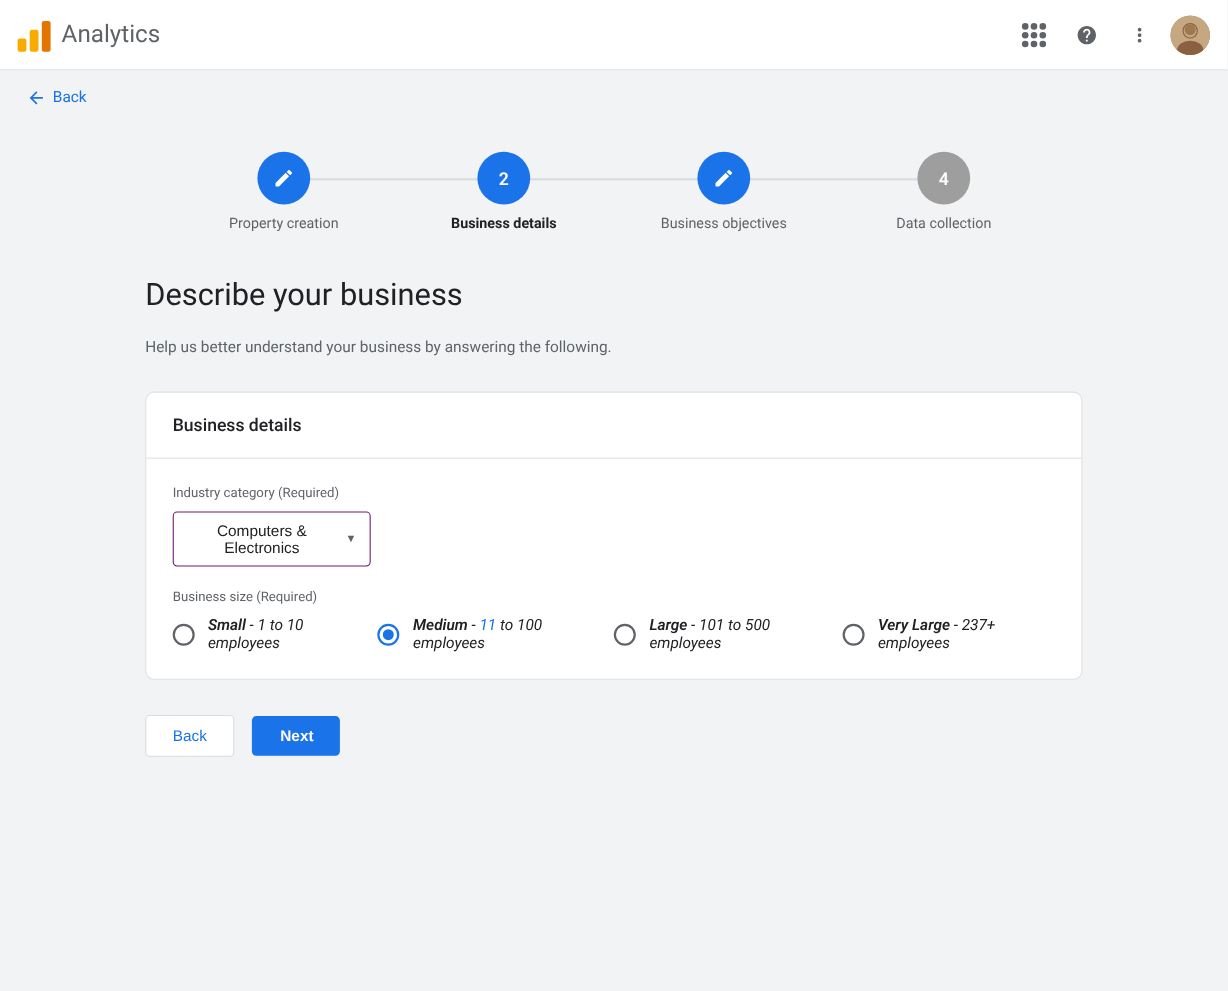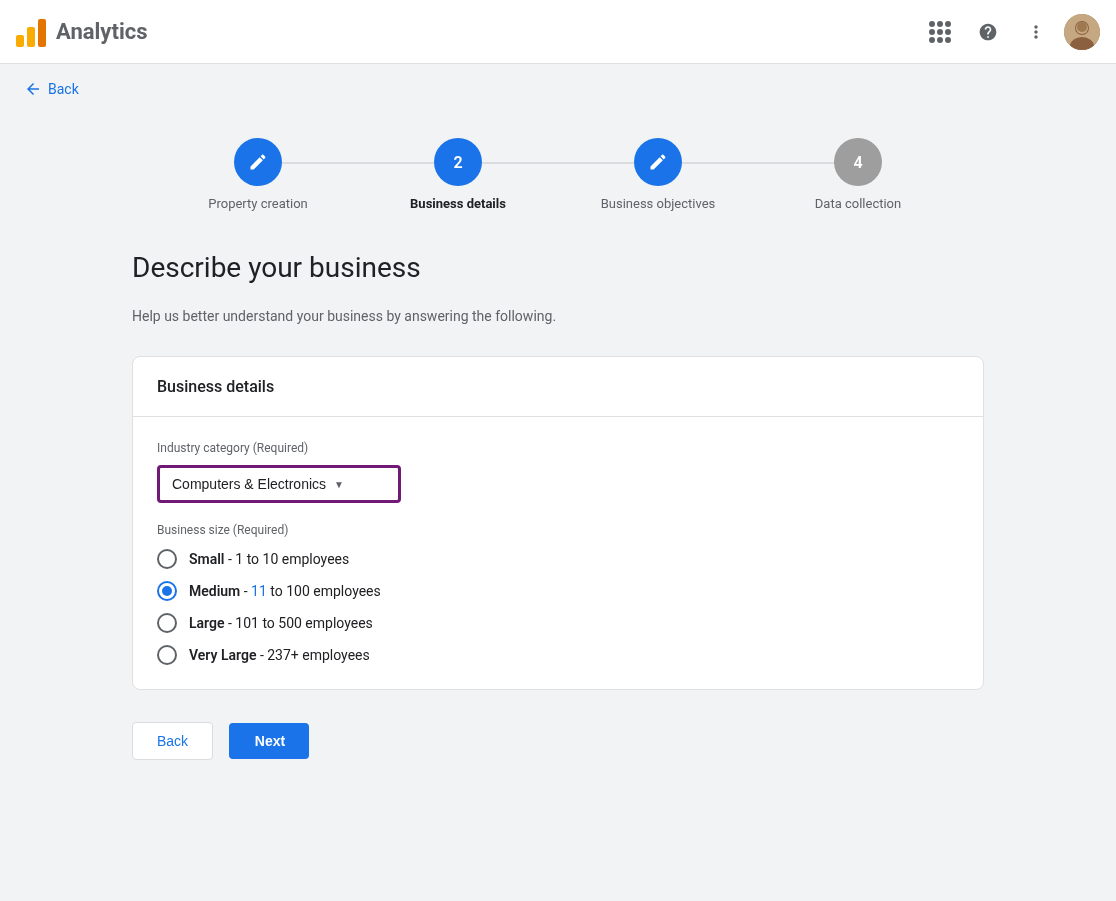--- a/index.html
+++ b/index.html
@@ -30,21 +30,21 @@
       align-items: flex-end;
       gap: 3px;
       height: 30px;
     }
     .bar1 { width: 8px; height: 12px; background: #f9ab00; border-radius: 2px; }
     .bar2 { width: 8px; height: 20px; background: #f9ab00; border-radius: 2px; }
     .bar3 { width: 8px; height: 28px; background: #e37400; border-radius: 2px; }
     .header-title {
       font-size: 22px;
       color: #5f6368;
-      font-weight: 700;
+      font-weight: 400;
     }
     .header-right {
       display: flex;
       align-items: center;
       gap: 8px;
     }
     .icon-btn {
       width: 40px;
       height: 40px;
       border-radius: 50%;
@@ -202,43 +202,44 @@
     
     .field-label {
       font-size: 12px;
       color: #5f6368;
       margin-bottom: 10px;
     }
     .dropdown-btn {
       display: flex;
       align-items: center;
       gap: 8px;
-      border: 3px solid #701a75;
+      border: 1px solid #701a75;
       border-radius: 4px;
       padding: 8px 12px;
       font-size: 14px;
       color: #202124;
       background: #fff;
       cursor: pointer;
-      width: 244px;
+      width: 180px;
     }
     .dropdown-arrow {
       font-size: 10px;
       color: #5f6368;
     }
 
     
     .section-divider {
       margin: 20px 0;
     }
     .radio-group {
       display: flex;
-      flex-direction: column;
+      flex-direction: row;
       gap: 12px;
       margin-top: 12px;
+      font-style: italic;
     }
     .radio-item {
       display: flex;
       align-items: center;
       gap: 12px;
       cursor: pointer;
       font-size: 14px;
     }
     .radio-outer {
       width: 20px;

